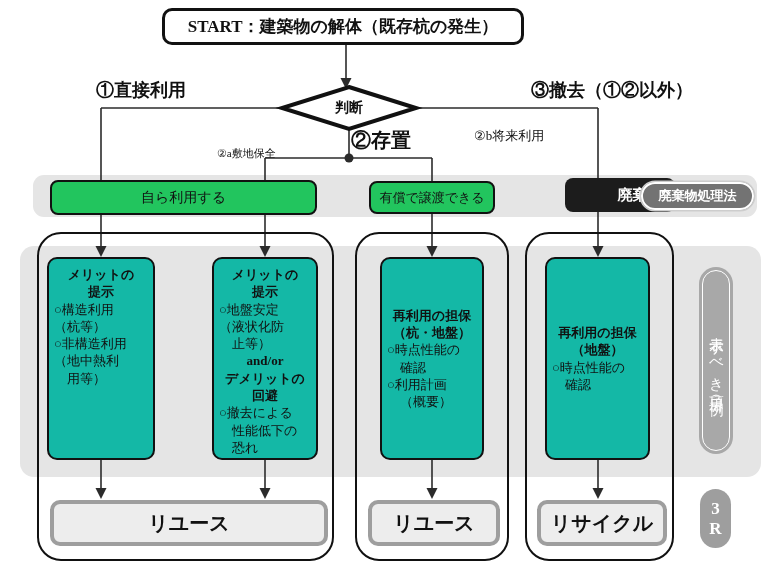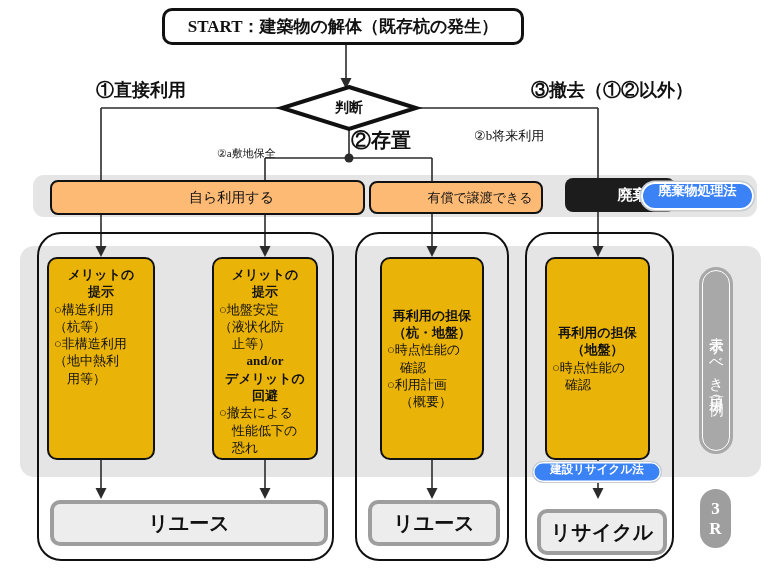--- a/index.html
+++ b/index.html
@@ -23,58 +23,58 @@
   
   .decision-label{left:282px;top:99px;width:134px;text-align:center;font-weight:700;font-size:14px;z-index:3;}
   
   .lbl{z-index:3;white-space:nowrap;}
   .lbl-b1{left:96px;top:78px;font-size:18px;font-weight:700;}
   .lbl-b3{left:531px;top:78px;font-size:18px;font-weight:700;}
   .lbl-b2a{left:217px;top:126px;font-size:11px;margin-top:20px;}
   .lbl-b2{left:351px;top:127px;font-size:20px;font-weight:700;}
   .lbl-b2b{left:432px;top:127px;font-size:13px;margin-left:42px;}
   
-  .node{background:#fdba74;border:2.5px solid #111;border-radius:8px;display:flex;align-items:center;justify-content:center;z-index:2;padding-left:48px;}
+  .node{background:#22c55e;border:2.5px solid #111;border-radius:8px;display:flex;align-items:center;justify-content:center;z-index:2;}
   .self-use{left:50px;top:180px;width:263px;height:31px;font-size:14px;}
   .paid{left:369px;top:181px;width:122px;height:29px;font-size:13px;}
   .waste{left:565px;top:178px;width:70px;height:34px;background:#1c1c1c;color:#fff;
     font-weight:700;font-size:15px;border-radius:8px;display:flex;align-items:center;justify-content:center;z-index:2;padding-left:40px;}
   .pill{
-    background:#3b82f6;color:#fff;font-weight:700;border-radius:15px;
-    display:flex;align-items:flex-start;justify-content:center;
+    background:#737373;color:#fff;font-weight:700;border-radius:15px;
+    display:flex;align-items:center;justify-content:center;
     box-shadow:inset 0 0 0 2px #fff,0 0 0 1.5px #cdcdcd;z-index:3;white-space:nowrap;
   }
   .waste-law{left:641px;top:182px;width:113px;height:28px;font-size:13px;}
   .recycle-law{left:533px;top:462px;width:128px;height:20px;font-size:11.5px;border-radius:10px;
     box-shadow:inset 0 0 0 1.5px #fff,0 0 0 1px #cdcdcd;}
   
   .group{border:2px solid #111;border-radius:24px;background:transparent;z-index:2;}
   .group1{left:37px;top:232px;width:293px;height:325px;}
   .group2{left:355px;top:232px;width:150px;height:325px;}
   .group3{left:525px;top:232px;width:145px;height:325px;}
   
   .dbox{
-    background:#eab308;border:2.5px solid #111;border-radius:10px;z-index:2;
+    background:#14b8a6;border:2.5px solid #111;border-radius:10px;z-index:2;
     font-size:13px;line-height:1.33;padding:7px 5px;box-sizing:border-box;
     display:flex;flex-direction:column;
   }
   .dbox1{left:47px;top:257px;width:108px;height:203px;}
   .dbox2{left:212px;top:257px;width:106px;height:203px;}
   .dbox3{left:380px;top:257px;width:104px;height:203px;justify-content:center;}
   .dbox4{left:545px;top:257px;width:105px;height:203px;justify-content:center;}
   .l-lb{font-weight:700;text-align:center;}
   .l-ln{text-align:left;}
   
   .outcome{
     background:#ededed;border:4px solid #9e9e9e;border-radius:10px;z-index:2;
     display:flex;align-items:center;justify-content:center;font-weight:700;font-size:20px;
   }
   .reuse1{left:50px;top:500px;width:270px;height:38px;}
   .reuse2{left:368px;top:500px;width:124px;height:38px;}
-  .recycle{left:537px;top:500px;width:122px;height:38px;margin-top:9px;}
+  .recycle{left:537px;top:500px;width:122px;height:38px;}
   
   .side-pill{
     left:699px;top:267px;width:34px;height:187px;background:#a8a8a8;border-radius:18px;
     padding:3px;box-sizing:border-box;z-index:3;
   }
   .side-pill-inner{
     border:1.5px solid #fff;border-radius:15px;width:100%;height:100%;box-sizing:border-box;
     display:flex;align-items:center;justify-content:center;
   }
   .side-pill-text{
@@ -186,23 +186,20 @@
       <div class="l-ln">○利用計画</div>
       <div class="l-ln">　（概要）</div>
     </div>
   <div class="abs dbox dbox4">
       <div class="l-lb">再利用の担保</div>
       <div class="l-lb">（地盤）</div>
       <div class="l-ln">○時点性能の</div>
       <div class="l-ln">　確認</div>
     </div>
 
-  <div class="abs pill recycle-law">
-    <span>建設リサイクル法</span>
-  </div>
 
   <div class="abs outcome reuse1">
     <span>リユース</span>
   </div>
   <div class="abs outcome reuse2">
     <span>リユース</span>
   </div>
   <div class="abs outcome recycle">
     <span>リサイクル</span>
   </div>

